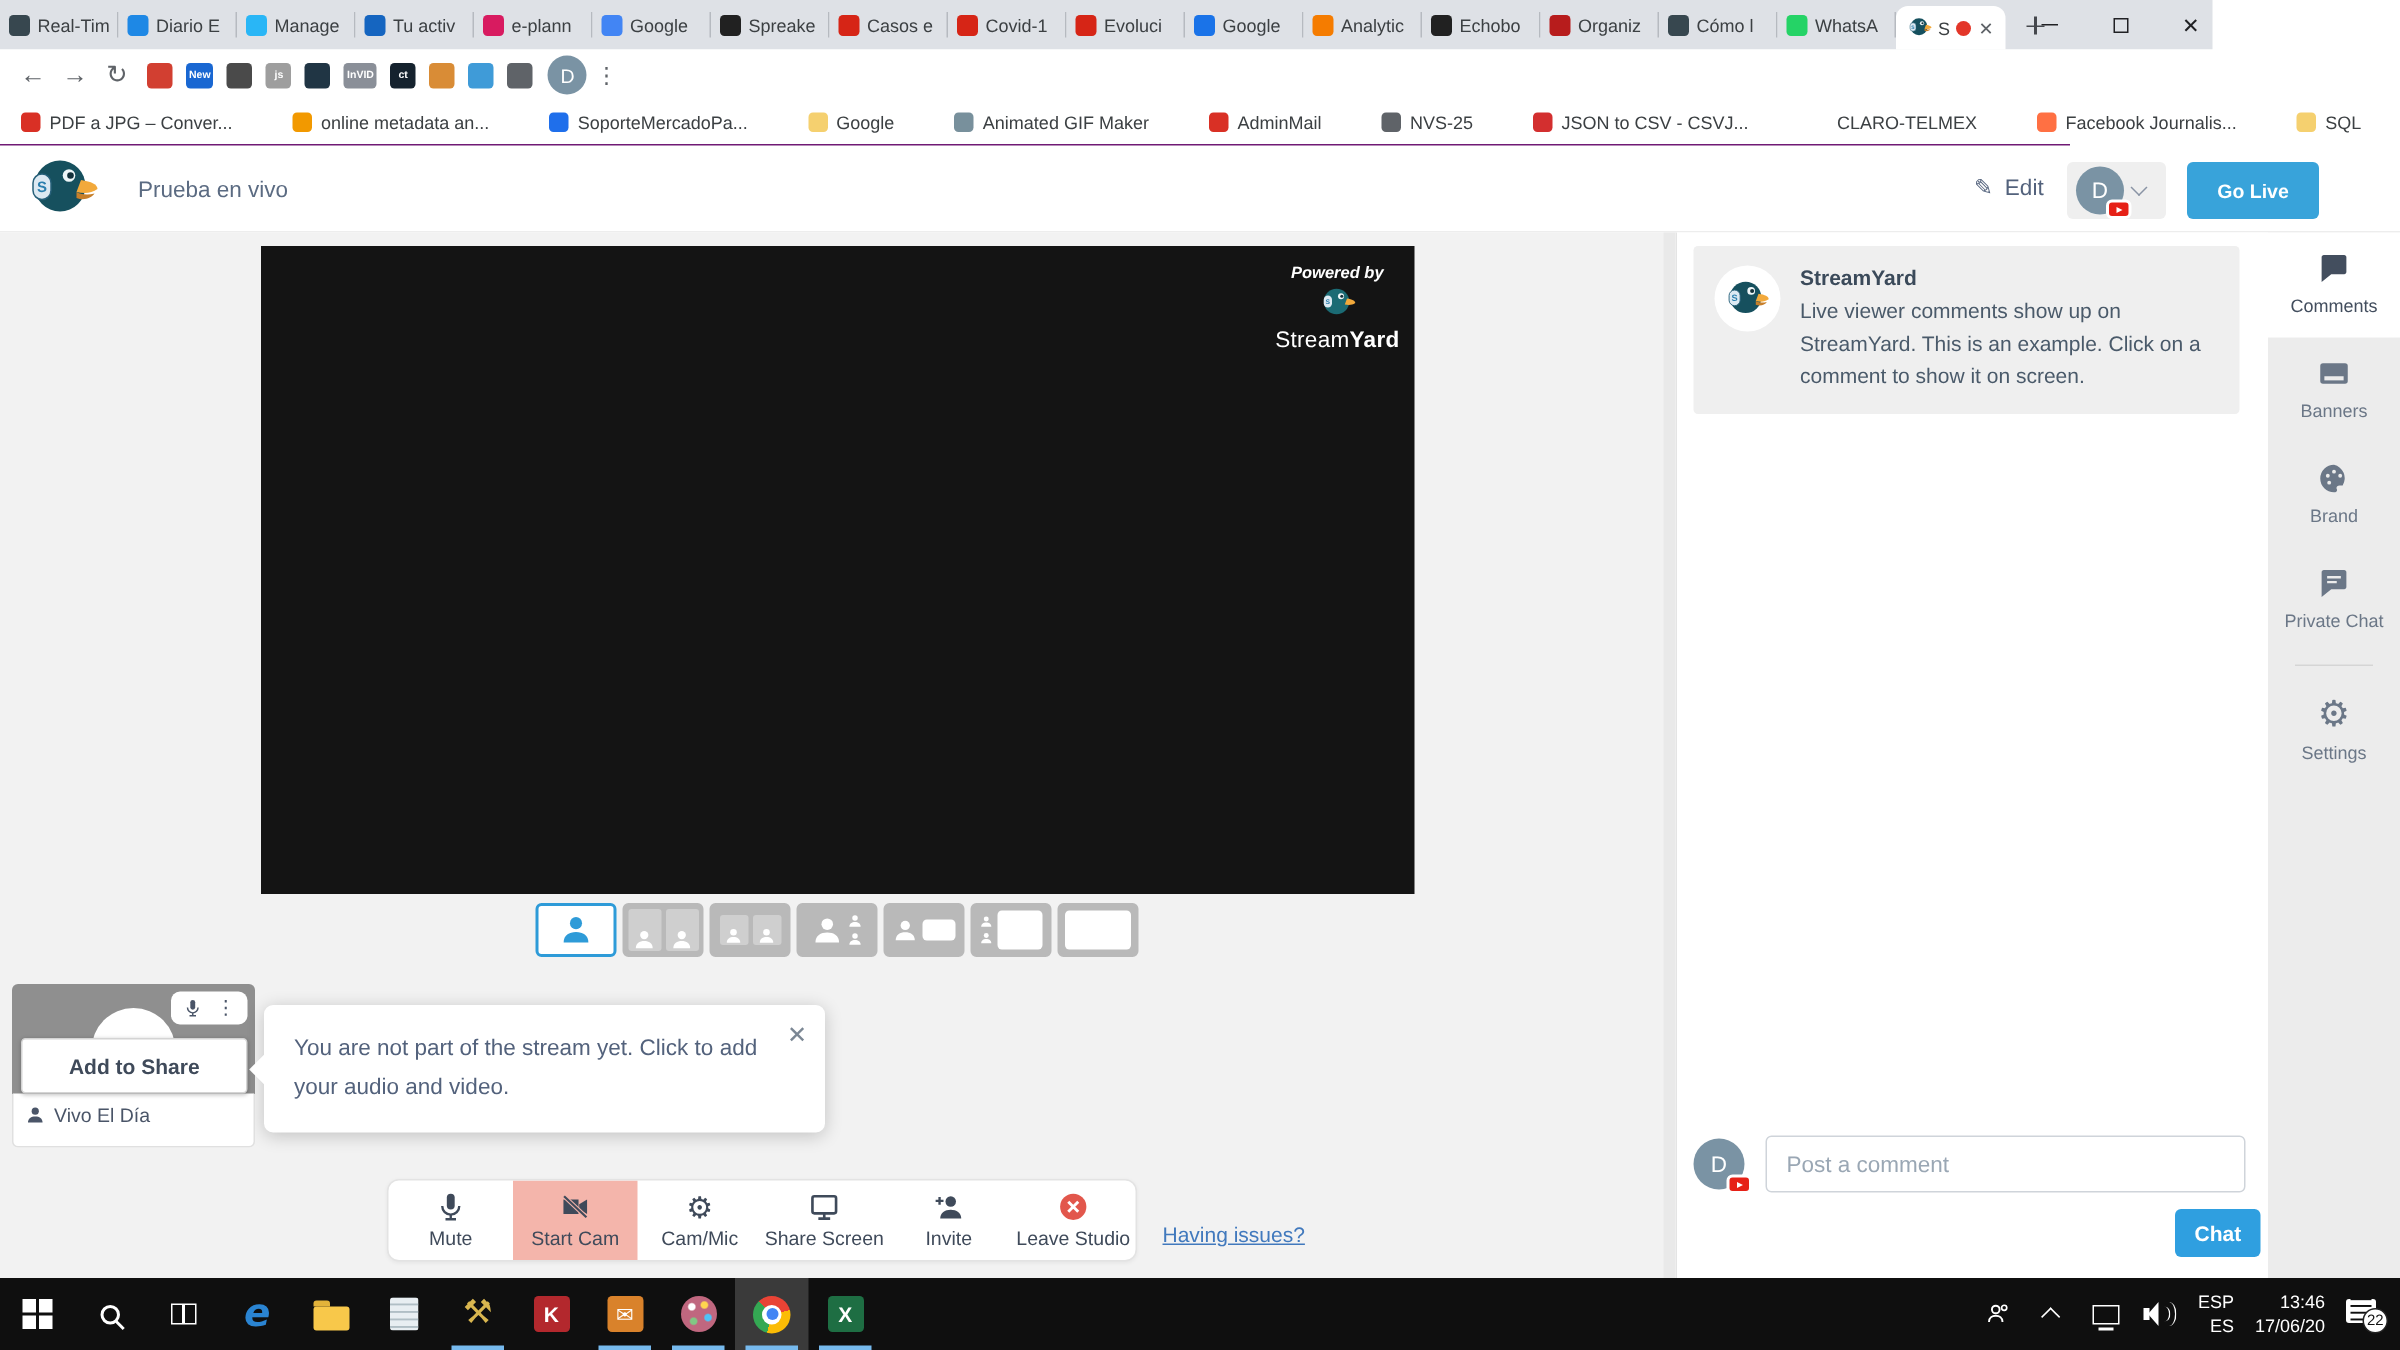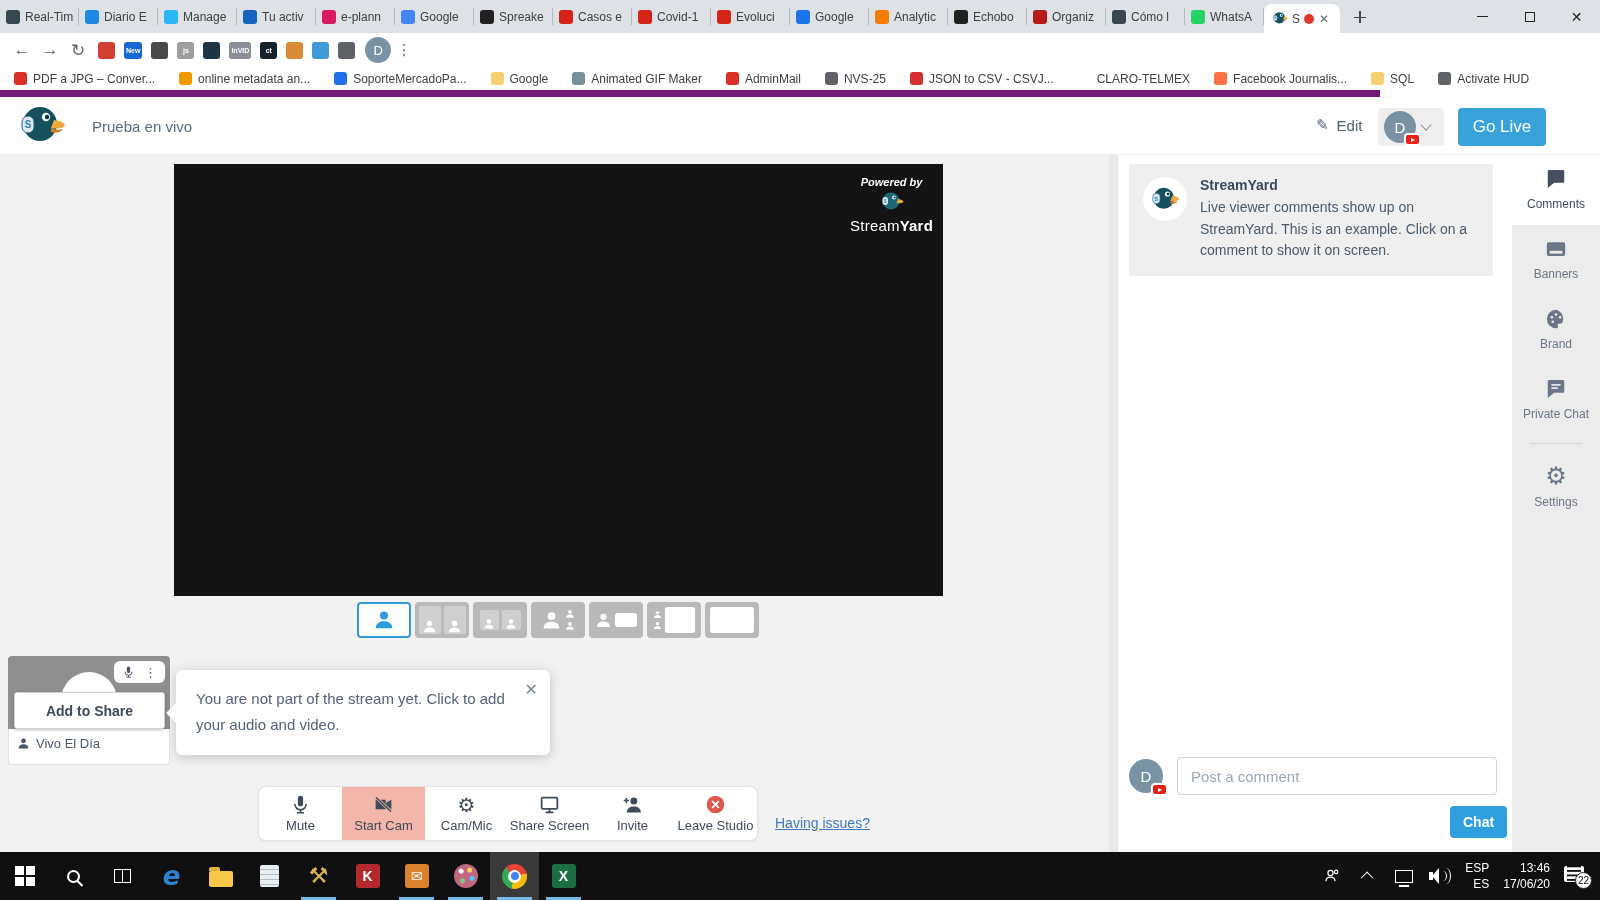--- a/index.html
+++ b/index.html
@@ -1,20 +1,20 @@
 <!DOCTYPE html>
 <html><head>
 <meta charset="utf-8">
 <style>
   *{margin:0;padding:0;box-sizing:border-box;}
   body{font-family:"Liberation Sans","DejaVu Sans",sans-serif;}
   .screen{position:relative;width:1600px;height:900px;background:#fff;overflow:hidden;}
 
   
-  .tabbar{position:absolute;left:0;top:0;width:1600px;height:33px;background:#dee1e6;display:flex;align-items:flex-end;}
+  .tabbar{position:absolute;left:0;top:0;width:1475px;height:33px;background:#dee1e6;display:flex;align-items:flex-end;}
   .tabs-scroll{display:flex;align-items:flex-end;height:33px;}
   .tab{width:79px;height:33px;display:flex;align-items:center;gap:5px;padding:0 6px;position:relative;overflow:hidden;cursor:pointer;}
   .tab::after{content:"";position:absolute;right:0;top:8px;height:17px;width:1px;background:#b6bac0;}
   .tab-ico{flex:0 0 14px;width:14px;height:14px;border-radius:3px;}
   .tab-label{font-size:12px;color:#3c4043;white-space:nowrap;overflow:hidden;}
   .tab-active{width:76px;height:29px;background:#fff;border-radius:8px 8px 0 0;display:flex;align-items:center;gap:4px;padding:0 8px;}
   .tab-active .duck{width:16px;height:15px;flex:0 0 16px;}
   .rec-dot{width:10px;height:10px;border-radius:50%;background:#e33629;flex:0 0 10px;}
   .tab-close{font-size:12px;color:#5f6368;margin-left:1px;cursor:pointer;line-height:1;}
   .newtab{width:28px;height:28px;margin:0 0 2px 6px;position:relative;cursor:pointer;}
@@ -34,36 +34,36 @@
   .lock-svg{width:12px;height:14px;flex:0 0 12px;}
   .url-text{font-size:13.5px;color:#202124;flex:1;}
   .omni-cam{width:19px;height:14px;flex:0 0 19px;}
   .omni-star{font-size:16px;color:#5f6368;cursor:pointer;}
   .ext-row{display:flex;align-items:center;gap:9px;margin:0 6px;}
   .ext-ico{min-width:17px;height:17px;border-radius:3px;color:#fff;font-size:7px;font-weight:bold;display:flex;align-items:center;justify-content:center;padding:0 2px;cursor:pointer;}
   .profile-dot{width:26px;height:26px;border-radius:50%;background:#7a93a4;color:#fff;font-size:13px;display:flex;align-items:center;justify-content:center;margin:0 4px;cursor:pointer;}
   .kebab{font-size:15px;color:#5f6368;width:18px;text-align:center;cursor:pointer;}
 
   
-  .bookmarksbar{position:absolute;left:0;top:67px;width:1380px;height:30px;background:#fff;border-bottom:7px solid #701a75;display:flex;align-items:center;padding:0 14px;gap:24px;}
+  .bookmarksbar{position:absolute;left:0;top:67px;width:1380px;height:30px;background:#fff;border-bottom:1px solid #701a75;display:flex;align-items:center;padding:0 14px;gap:40px;}
   .bm{display:flex;align-items:center;gap:6px;cursor:pointer;white-space:nowrap;}
   .bm-ico{width:13px;height:13px;border-radius:3px;}
   .bm-label{font-size:12px;color:#3c4043;}
 
   
   .sy-header{position:absolute;left:0;top:98px;width:1600px;height:57px;background:#fff;border-bottom:1px solid #ededed;}
   .sy-logo{position:absolute;left:18px;top:6px;width:48px;height:44px;cursor:pointer;}
   .sy-title{position:absolute;left:92px;top:20px;font-size:15px;color:#5b6b82;}
   .edit-btn{position:absolute;left:1316px;top:18px;display:flex;gap:8px;align-items:center;color:#53627c;font-size:15px;cursor:pointer;}
   .avatar-chip{position:absolute;left:1378px;top:10px;width:66px;height:38px;background:#efefef;border-radius:4px;display:flex;align-items:center;padding:0 6px;gap:6px;cursor:pointer;}
   .avatar{position:relative;width:32px;height:32px;border-radius:50%;background:#7a93a4;color:#fff;font-size:15px;display:flex;align-items:center;justify-content:center;}
   .yt-badge{position:absolute;right:-5px;bottom:-3px;width:17px;height:13px;background:#e62117;border-radius:4px;border:2px solid #fff;display:flex;align-items:center;justify-content:center;}
   .yt-badge::after{content:"";border-left:4px solid #fff;border-top:2.6px solid transparent;border-bottom:2.6px solid transparent;}
   .chev{width:8px;height:8px;border-right:1.7px solid #8a94a5;border-bottom:1.7px solid #8a94a5;transform:rotate(45deg);margin-top:-4px;}
-  .golive-btn{position:absolute;left:1458px;top:10px;width:88px;height:38px;background:#38a3da;border:none;border-radius:4px;color:#fff;font-size:17px;font-weight:normal;cursor:pointer;font-family:inherit;}
+  .golive-btn{position:absolute;left:1458px;top:10px;width:88px;height:38px;background:#38a3da;border:none;border-radius:4px;color:#fff;font-size:13px;font-weight:bold;cursor:pointer;font-family:inherit;}
 
   
   .workspace{position:absolute;left:0;top:155px;width:1117px;height:697px;background:#f2f2f2;}
   .stage{position:absolute;left:174px;top:9px;width:769px;height:432px;background:#141414;}
   .watermark{position:absolute;right:10px;top:12px;text-align:center;color:#fff;}
   .wm-powered{font-size:11px;font-weight:bold;font-style:italic;}
   .wm-duck{width:24px;height:22px;margin:3px auto 0;}
   .wm-brand{font-size:15px;letter-spacing:.2px;}
   .wm-brand b{font-weight:bold;}
 

